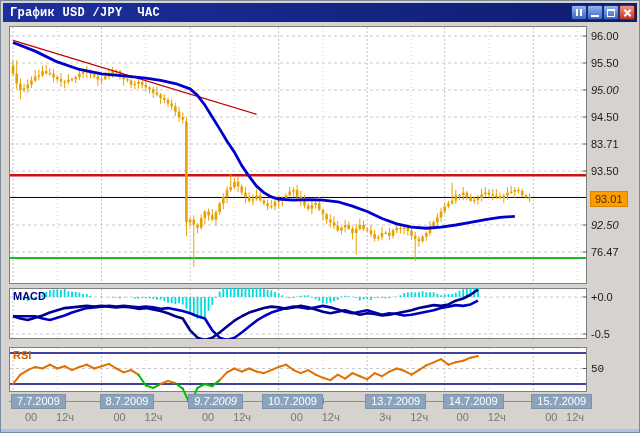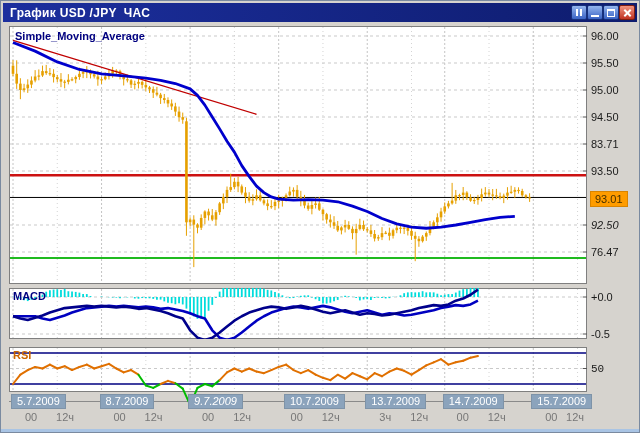--- a/index.html
+++ b/index.html
@@ -2,21 +2,21 @@
 <html><head>
 <meta charset="utf-8">
 <style>
   html,body{margin:0;padding:0;background:#9aa4b0;font-family:"Liberation Sans",sans-serif;}
   #win{position:relative;width:640px;height:433px;background:#d6d3ce;border:1px solid #7a8aa0;
        box-sizing:border-box;overflow:hidden;}
   
   #titlebar{position:absolute;left:2px;top:2px;width:634px;height:19px;
             background:linear-gradient(90deg,#1c2f9e,#0e1c6e);display:flex;align-items:center;}
   #titletext{color:#ffffff;font-size:12px;font-weight:bold;padding-left:7px;letter-spacing:.3px;
-             white-space:pre;}
+             white-space:pre;font-family:Liberation Mono, monospace;}
   .btn{position:absolute;top:4px;width:14px;height:13px;border:1px solid #16307c;border-radius:2px;
        background:linear-gradient(180deg,#93b4ee,#3a63c4);display:flex;align-items:center;justify-content:center;}
   .btn.close{background:linear-gradient(180deg,#f09480,#c03322);border-color:#7e1d10;}
   .ic-pause{width:2px;height:7px;background:#fff;box-shadow:4px 0 0 #fff;margin-right:4px;}
   .ic-min{width:8px;height:2px;background:#fff;margin-top:6px;}
   .ic-rest{width:6px;height:5px;border:1px solid #fff;border-top-width:2px;}
   .ic-x{position:relative;width:9px;height:9px;}
   .ic-x i{position:absolute;left:0;top:4px;width:9px;height:2px;background:#fff;display:block;}
   .ic-x i:first-child{transform:rotate(45deg);} .ic-x i:last-child{transform:rotate(-45deg);}
   
@@ -613,61 +613,60 @@
       <line x1="425.28" y1="364.4" x2="432.65999999999997" y2="361.3" stroke="#e07000" stroke-width="2" stroke-linecap="round"></line>
       <line x1="432.65999999999997" y1="361.3" x2="440.04" y2="358.2" stroke="#e07000" stroke-width="2" stroke-linecap="round"></line>
       <line x1="440.04" y1="358.2" x2="447.42" y2="363.625" stroke="#e07000" stroke-width="2" stroke-linecap="round"></line>
       <line x1="447.42" y1="363.625" x2="454.8" y2="361.3" stroke="#e07000" stroke-width="2" stroke-linecap="round"></line>
       <line x1="454.8" y1="361.3" x2="462.18" y2="359.75" stroke="#e07000" stroke-width="2" stroke-linecap="round"></line>
       <line x1="462.18" y1="359.75" x2="469.56" y2="356.65" stroke="#e07000" stroke-width="2" stroke-linecap="round"></line>
       <line x1="469.56" y1="356.65" x2="476.94" y2="355.1" stroke="#e07000" stroke-width="2" stroke-linecap="round"></line>
       <line x1="582" y1="367.5" x2="586" y2="367.5" stroke="#555" stroke-width="1"></line>
     </svg>
 
-  <span id="smaLabel" class="chart-label">Simple_Moving_Average</span>
   <span id="macdLabel" class="chart-label">MACD</span>
   <span id="rsiLabel" class="chart-label">RSI</span>
 
   <span id="priceTag">93.01</span>
 
   <div id="axisLine"></div>
   <div id="axisArea">
-      <div class="datebox" style="left: 10px;">5.7.2009</div>
+      <div class="datebox" style="left: 10px;">7.7.2009</div>
       <span class="timelabel" style="left: 30px;">00</span>
       <span class="timelabel" style="left: 64px;">12ч</span>
       <div class="axis-tick" style="left: 56.28px;"></div>
       <div class="datebox" style="left: 98.56px;">8.7.2009</div>
       <span class="timelabel" style="left: 118.56px;">00</span>
       <span class="timelabel" style="left: 152.56px;">12ч</span>
       <div class="axis-tick" style="left: 144.84px;"></div>
       <div class="datebox" style="left: 187.12px; font-style: italic;">9.7.2009</div>
       <span class="timelabel" style="left: 207.12px;">00</span>
       <span class="timelabel" style="left: 241.12px;">12ч</span>
       <div class="axis-tick" style="left: 233.4px;"></div>
-      <div class="datebox" style="left: 283px;">10.7.2009</div>
+      <div class="datebox" style="left: 261px;">10.7.2009</div>
       <span class="timelabel" style="left: 295.68px;">00</span>
       <span class="timelabel" style="left: 329.68px;">12ч</span>
       <div class="axis-tick" style="left: 321.96px;"></div>
       <div class="datebox" style="left: 364.24px;">13.7.2009</div>
       <span class="timelabel" style="left: 384.24px;">3ч</span>
       <span class="timelabel" style="left: 418.24px;">12ч</span>
       <div class="axis-tick" style="left: 410.52px;"></div>
       <div class="datebox" style="left: 441.73px;">14.7.2009</div>
       <span class="timelabel" style="left: 461.73px;">00</span>
       <span class="timelabel" style="left: 495.73px;">12ч</span>
       <div class="axis-tick" style="left: 488.01px;"></div>
       <div class="datebox" style="left: 530.29px;">15.7.2009</div>
       <span class="timelabel" style="left: 550.29px;">00</span>
       <span class="timelabel" style="left: 574px;">12ч</span>
       <div class="axis-tick" style="left: 576.57px;"></div>
     </div>
   <div id="yAxisArea">
       <span class="axis-label" style="top: 29px;">96.00</span>
       <span class="axis-label" style="top: 56px;">95.50</span>
-      <span class="axis-label" style="top: 83px;">95.00</span>
+      <span class="axis-label" style="top: 83px; font-style: italic;">95.00</span>
       <span class="axis-label" style="top: 110px;">94.50</span>
       <span class="axis-label" style="top: 137px;">83.71</span>
       <span class="axis-label" style="top: 164px;">93.50</span>
       <span class="axis-label" style="top: 218px; font-style: italic;">92.50</span>
       <span class="axis-label" style="top: 245px;">76.47</span>
       <span class="axis-label" style="top: 290px;">+0.0</span>
       <span class="axis-label" style="top: 327px;">-0.5</span>
       <span class="axis-label" style="top: 361.5px; font-family: Liberation Mono, monospace;">50</span>
     </div>
   <div id="bottomEdge"></div>

